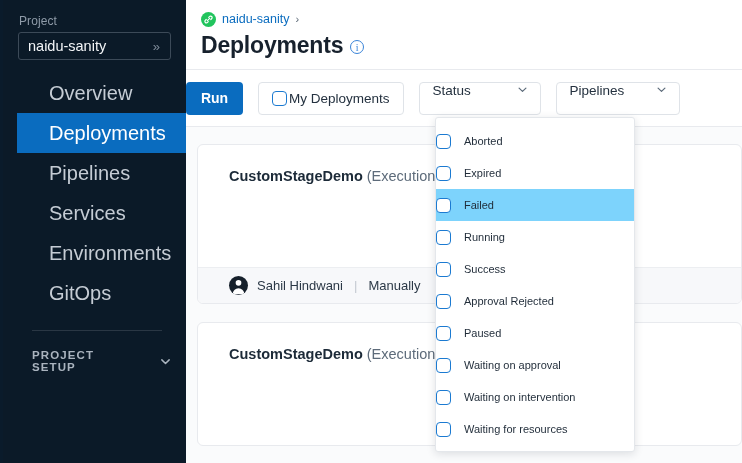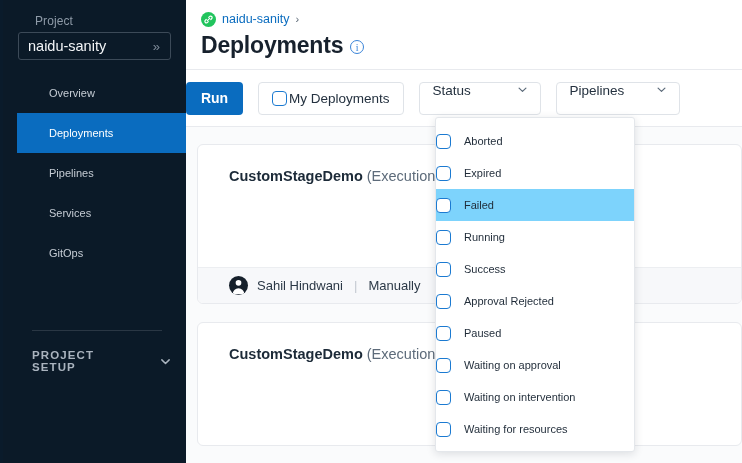--- a/index.html
+++ b/index.html
@@ -34,21 +34,20 @@
     left: 0; top: 0;
     width: 3px; height: 463px;
     background: #0a1b2b;
   }
   .project-label {
     position: absolute;
     left: 19px; top: 14px;
     font-size: 12px;
     color: #8f9ba8;
     letter-spacing: .1px;
-    margin-left: 16px;
   }
   .project-select {
     position: absolute;
     left: 18px; top: 32px;
     width: 153px; height: 28px;
     border: 1px solid #3c4a58;
     border-radius: 3px;
     background: #0b1a28;
     display: flex;
     align-items: center;
@@ -69,21 +68,21 @@
     padding-right: 2px;
   }
 
   .nav { position: absolute; left: 0; top: 73px; width: 186px; }
   .nav-item {
     height: 40px;
     display: flex;
     align-items: center;
     padding-left: 32px;
     margin-left: 17px;
-    font-size: 11px;
+    font-size: 20px;
     color: #c5ccd4;
     cursor: pointer;
     border-radius: 0;
   }
   .nav-item.active {
     background: #0a6cbf;
     color: #ffffff;
     margin-left: 17px;
     width: 169px;
   }
@@ -339,20 +338,23 @@
         <span>Overview</span>
       </div>
       <div class="nav-item active">
         <span>Deployments</span>
       </div>
       <div class="nav-item">
         <span>Pipelines</span>
       </div>
       <div class="nav-item">
         <span>Services</span>
+      </div>
+      <div class="nav-item">
+        <span>Environments</span>
       </div>
       <div class="nav-item">
         <span>GitOps</span>
       </div>
     </div>
 
     <div class="nav-divider"></div>
 
     <div class="project-setup">
       <span class="project-setup-label">PROJECT SETUP</span>

